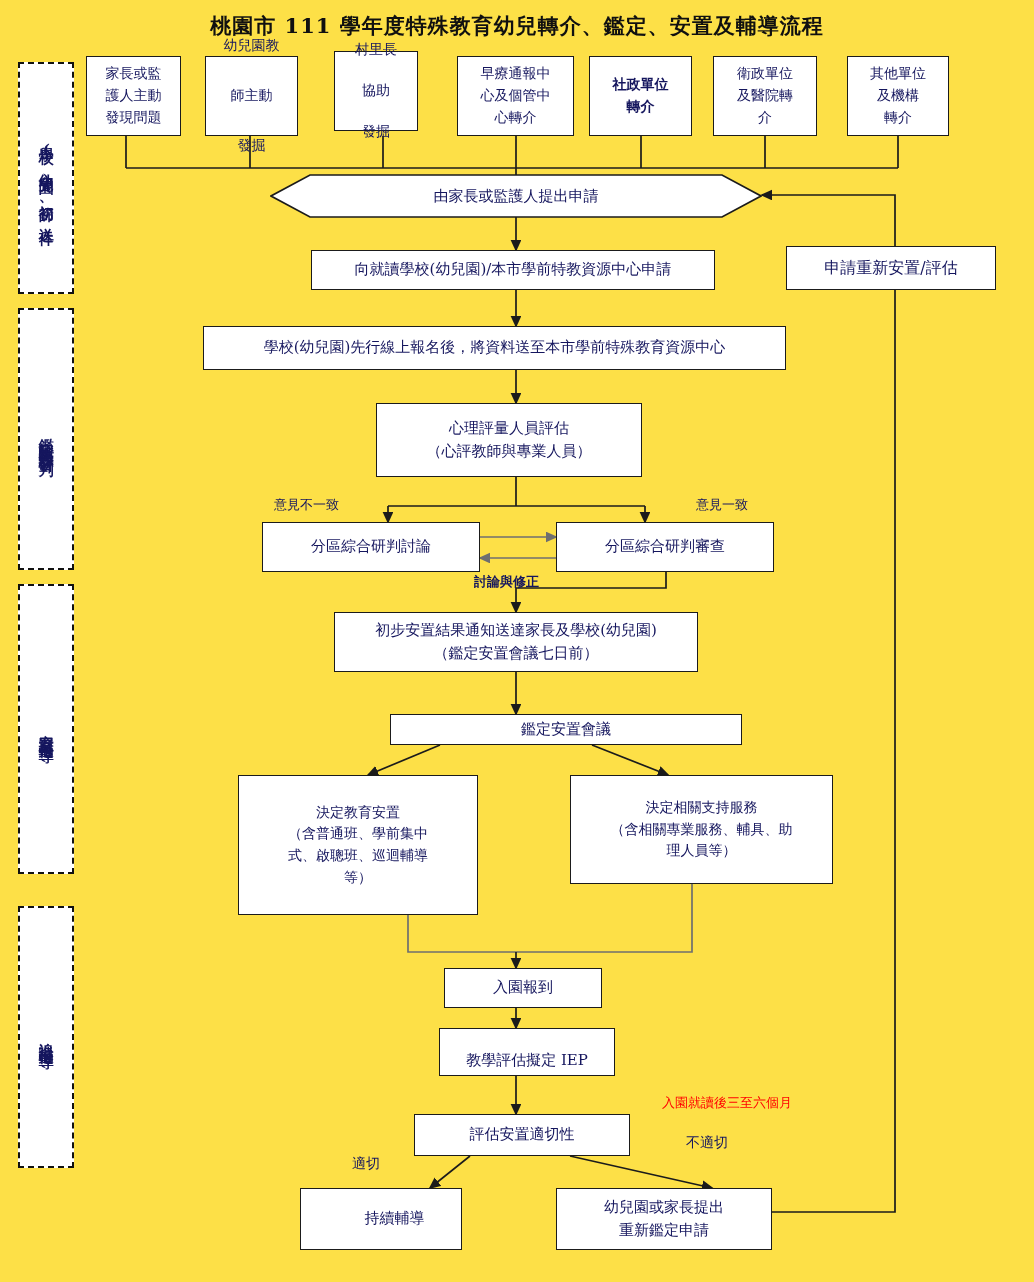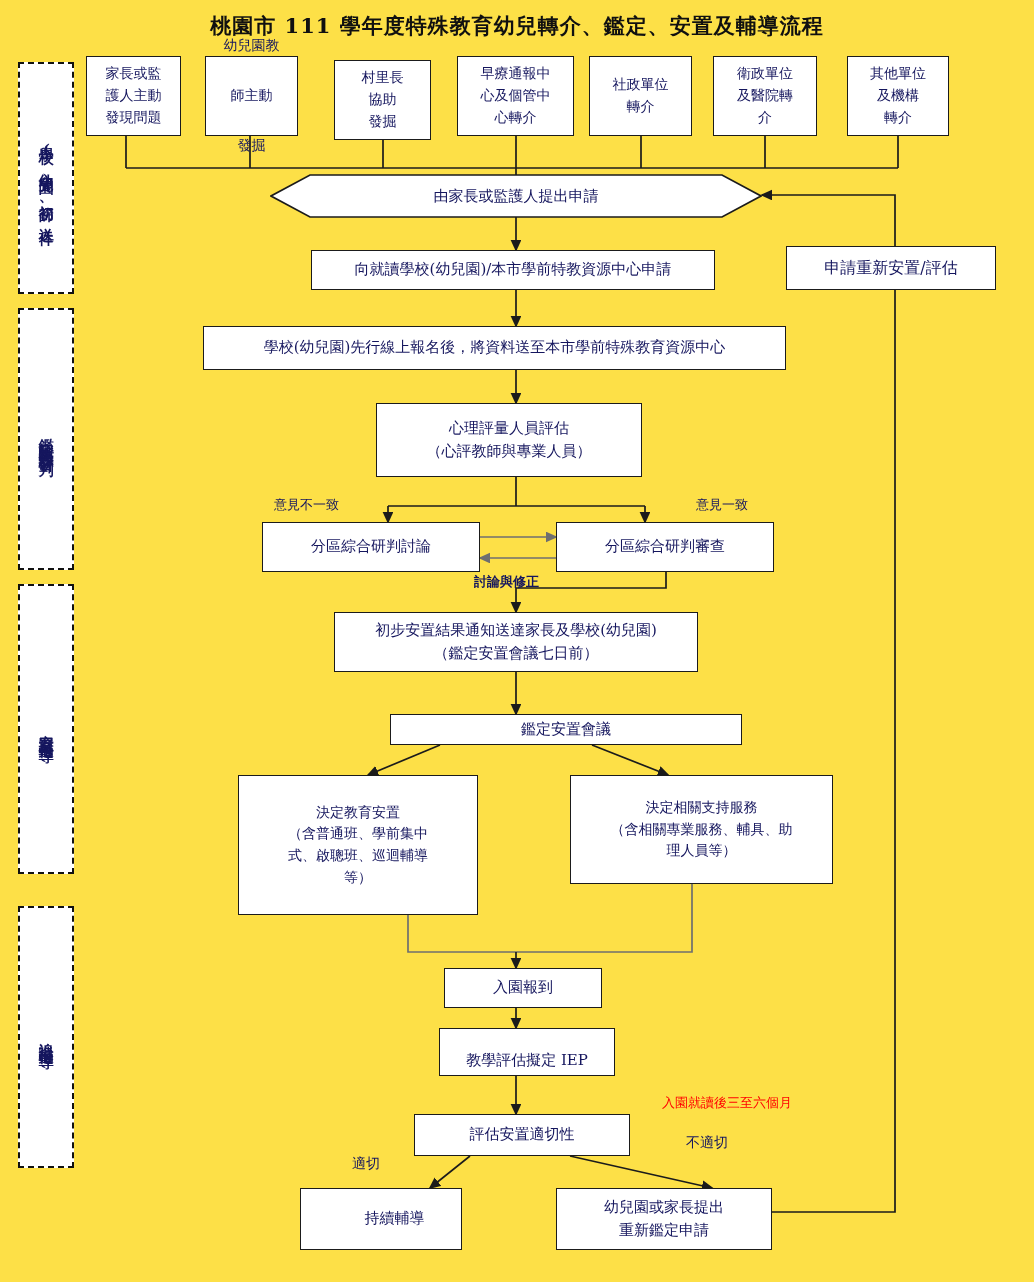--- a/index.html
+++ b/index.html
@@ -183,31 +183,31 @@
   <div class="node t14" style="left:86px; top:56px; width:95px; height:80px;">
     <span class="ln">家長或監</span>
     <span class="ln">護人主動</span>
     <span class="ln">發現問題</span>
   </div>
   <div class="node t14" style="left:205px; top:56px; width:93px; height:80px;gap:28px;">
     <span class="ln">幼兒園教</span>
     <span class="ln">師主動</span>
     <span class="ln">發掘</span>
   </div>
-  <div class="node t14" style="left:334px; top:60px; width:97px; height:80px;">
+  <div class="node t14" style="left:334px; top:51px; width:84px; height:80px;gap:19px;">
     <span class="ln">村里長</span>
     <span class="ln">協助</span>
     <span class="ln">發掘</span>
   </div>
   <div class="node t14" style="left:457px; top:56px; width:117px; height:80px;">
     <span class="ln">早療通報中</span>
     <span class="ln">心及個管中</span>
     <span class="ln">心轉介</span>
   </div>
-  <div class="node t14" style="left:589px; top:56px; width:103px; height:80px;">
+  <div class="node t14" style="left:589px; top:56px; width:103px; height:80px;font-weight:bold;">
     <span class="ln">社政單位</span>
     <span class="ln">轉介</span>
   </div>
   <div class="node t14" style="left:713px; top:56px; width:104px; height:80px;">
     <span class="ln">衛政單位</span>
     <span class="ln">及醫院轉</span>
     <span class="ln">介</span>
   </div>
   <div class="node t14" style="left:847px; top:56px; width:102px; height:80px;">
     <span class="ln">其他單位</span>

